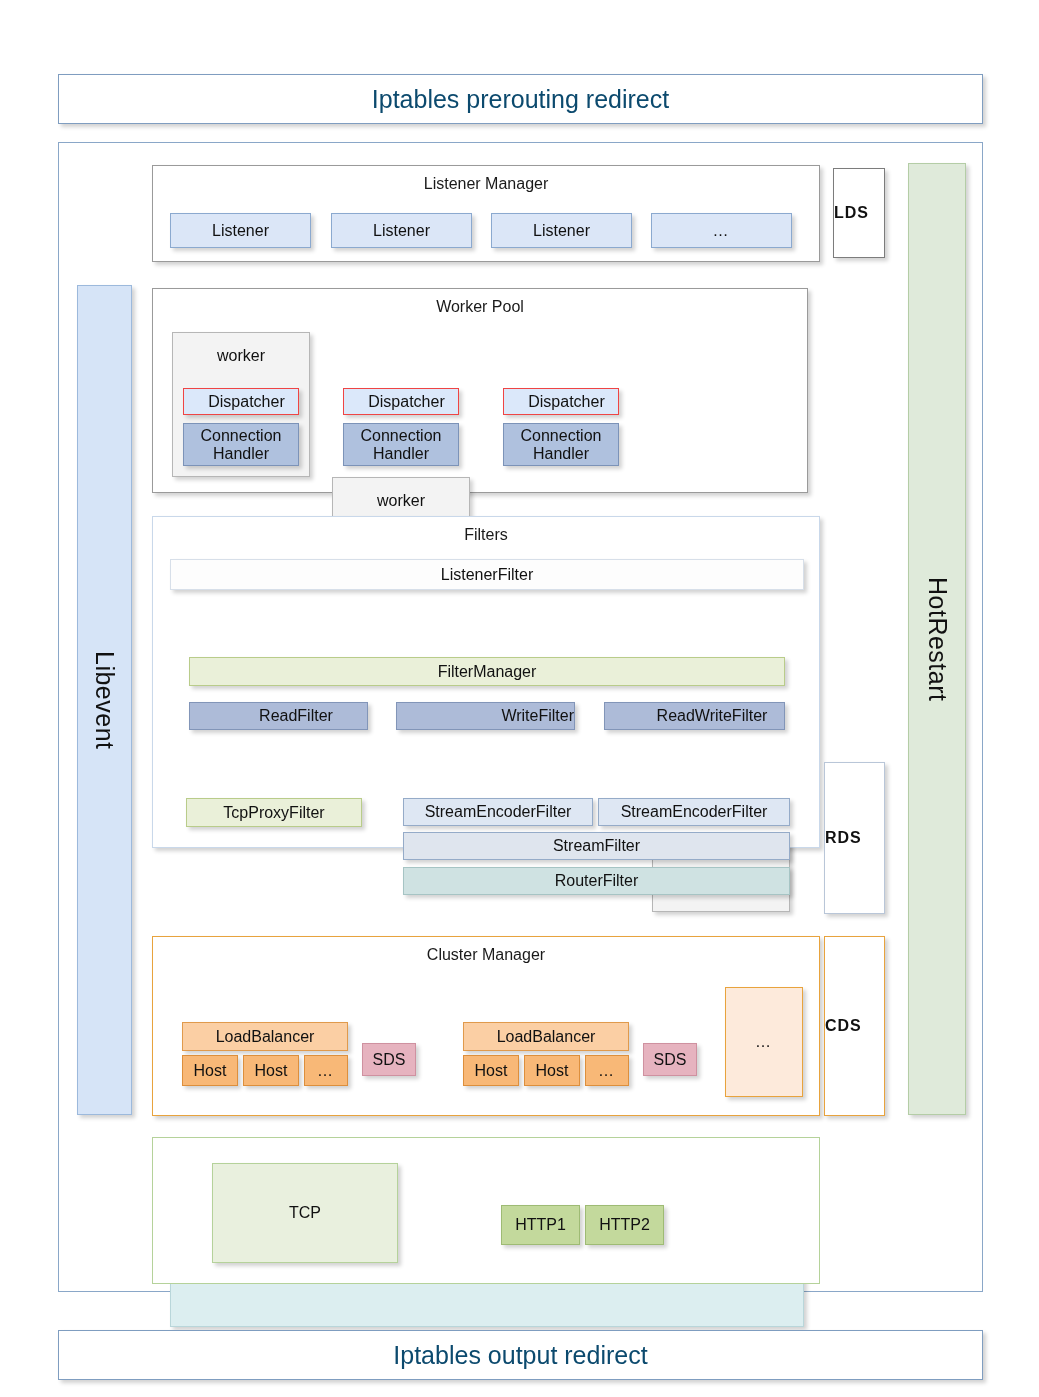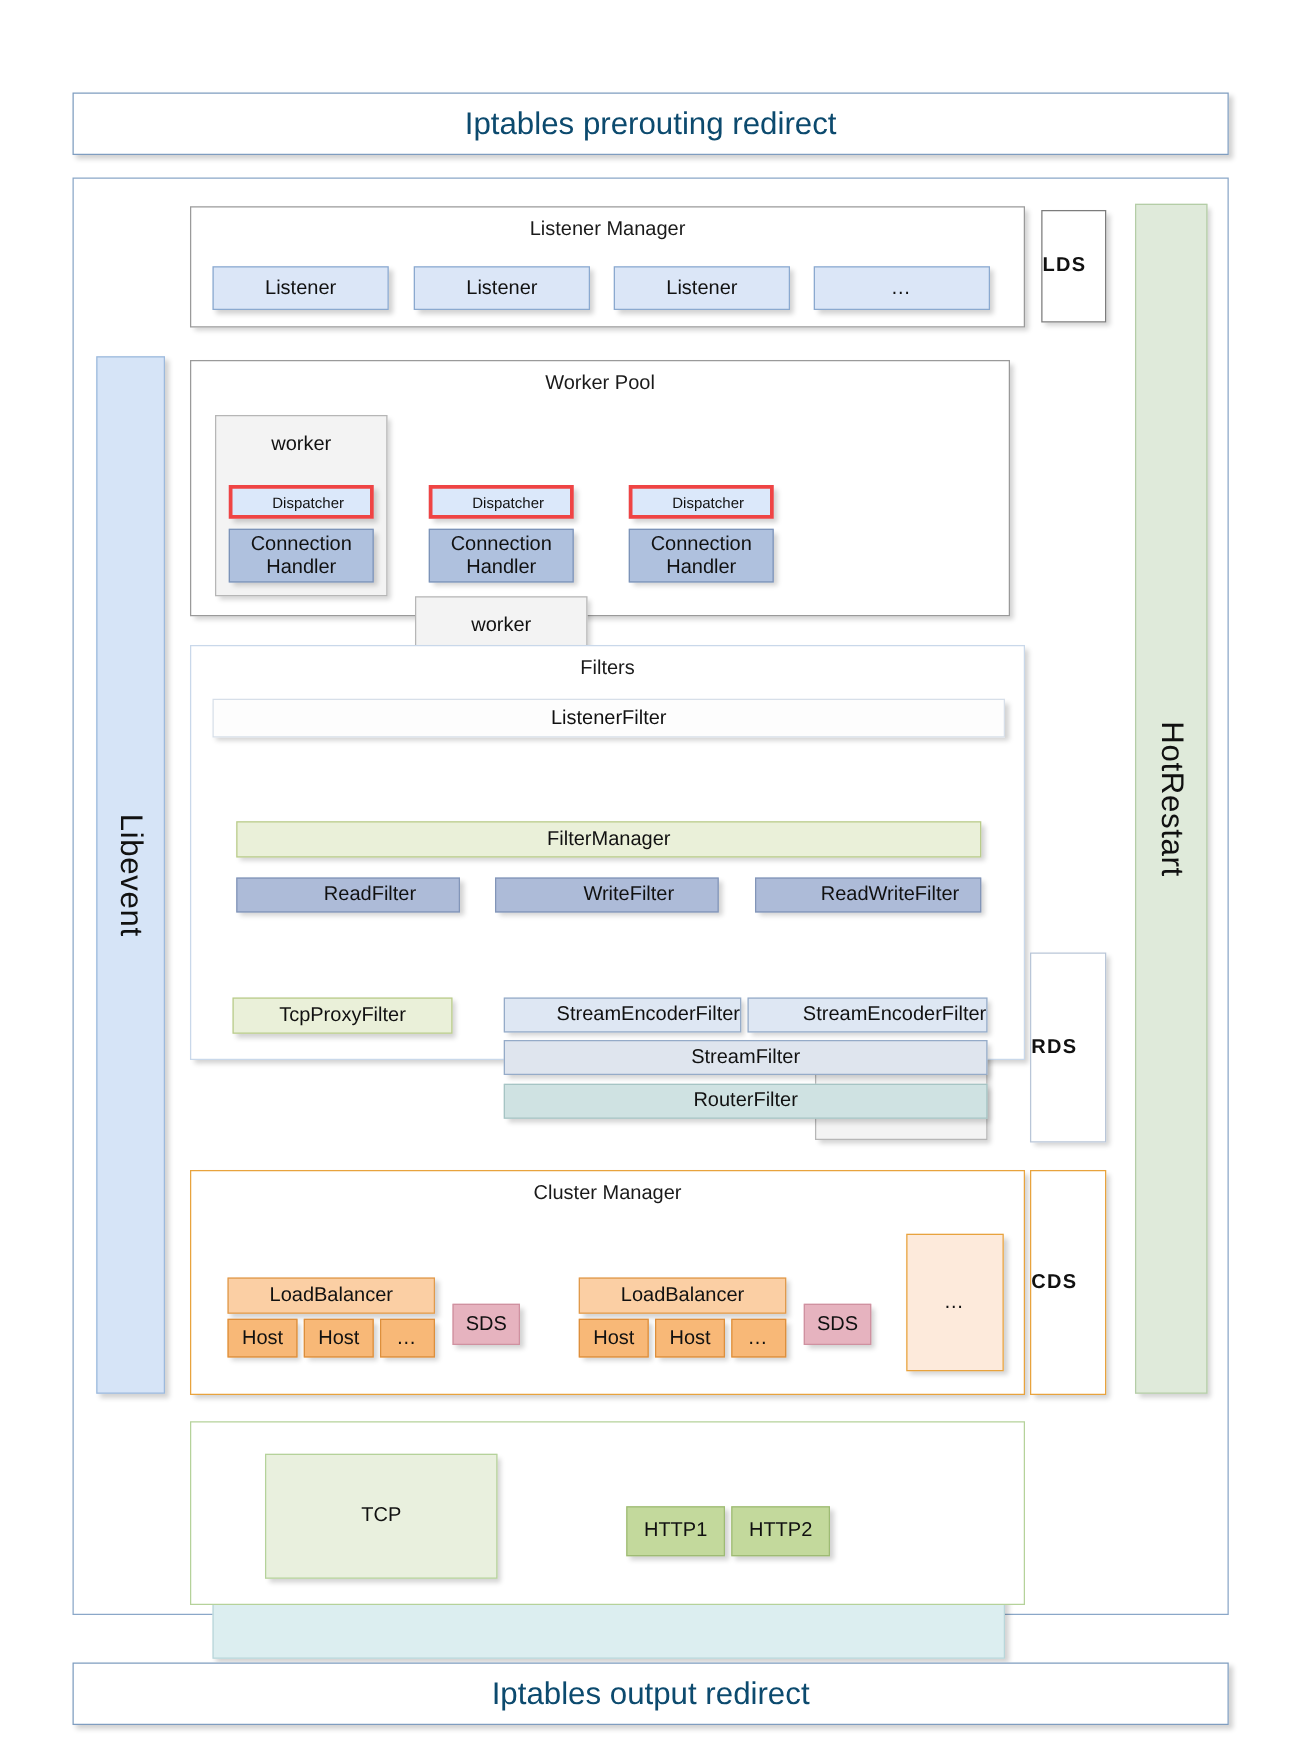--- a/index.html
+++ b/index.html
@@ -58,30 +58,30 @@
     background:#dbe6f7;border:1px solid #8ba9cf;
     font-size:16px;
   }
   
   .worker{
     background:#f3f3f3;border:1px solid #b6b6b6;position:relative;
   }
   .worker-label{
     position:absolute;left:0;right:0;top:14px;text-align:center;font-size:16px;
   }
-  .dispatcher{background:#dbe8fa;border:3px solid #ef4444;font-size:12px;padding-left:11px;}
+  .dispatcher{background:#dbe8fa;border:1px solid #ef4444;font-size:16px;padding-left:11px;}
   .conn-handler{background:#afc1de;border:1px solid #7c93b8;font-size:16px;line-height:1.12;}
 
   
   .listenerfilter{background:#fdfdfd;border:1px solid #d7dfe9;font-size:16px;}
   .network-filters{background:#dceef0;border:1px solid #b9d6da;position:relative;}
   .filtermanager{background:#eaf0d9;border:1px solid #b9cc8a;font-size:16px;}
   .rwfilter{background:#adbbd8;border:1px solid #8295b8;font-size:16px;padding-left:35px;}
   .tcpproxy{background:#eaf0d9;border:1px solid #b9cc8a;font-size:16px;}
-  .encoder{background:#dee7f3;border:1px solid #95abc8;font-size:16px;justify-content:flex-end;}
+  .encoder{background:#dee7f3;border:1px solid #95abc8;font-size:16px;}
   .streamfilter{background:#dfe5ee;border:1px solid #95abc8;font-size:16px;}
   .routerfilter{background:#cfe2e2;border:1px solid #a6c4c4;font-size:16px;}
   .loadbalancer{background:#fbcfa4;border:1px solid #e09a4c;font-size:16px;}
   .host{background:#f8b877;border:1px solid #dd8f3c;font-size:16px;}
   .sdsb{background:#e6b3bf;border:1px solid #cf91a0;font-size:16px;}
   .cluster-more{background:#fdeadb;border:1px solid #e8a33d;font-size:16px;}
 
   
   .tcp-card{background:#e9f0de;border:1px solid #b5d29a;font-size:16px;}
   .http-chip{background:#c3d99c;border:1px solid #9ebb74;font-size:16px;text-align:right;}
@@ -173,21 +173,21 @@
 
 <div class="box network-filters shadow" style="left:170px;top:607px;width:634px;height:140px;">
   <div class="panel-title">Netwook Filterers</div>
 </div>
 <div class="box filtermanager ctr shadow" style="left:189px;top:657px;width:596px;height:29px;">
   <span>FilterManager</span>
 </div>
 <div class="box rwfilter ctr shadow" style="left:189px;top:702px;width:179px;height:28px;">
   <span>ReadFilter</span>
 </div>
-<div class="box rwfilter ctr shadow" style="left:396px;top:702px;width:179px;height:28px;">
+<div class="box rwfilter ctr shadow" style="left:396px;top:702px;width:179px;height:28px;justify-content:flex-end;">
   <span>WriteFilter</span>
 </div>
 <div class="box rwfilter ctr shadow" style="left:604px;top:702px;width:181px;height:28px;">
   <span>ReadWriteFilter</span>
 </div>
 
 <div class="box tcpproxy ctr shadow" style="left:186px;top:798px;width:176px;height:29px;">
   <span>TcpProxyFilter</span>
 </div>
 

